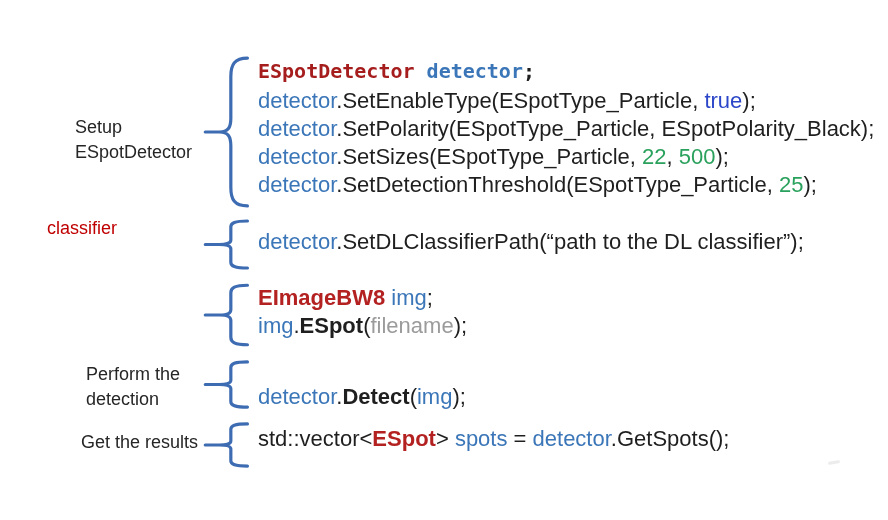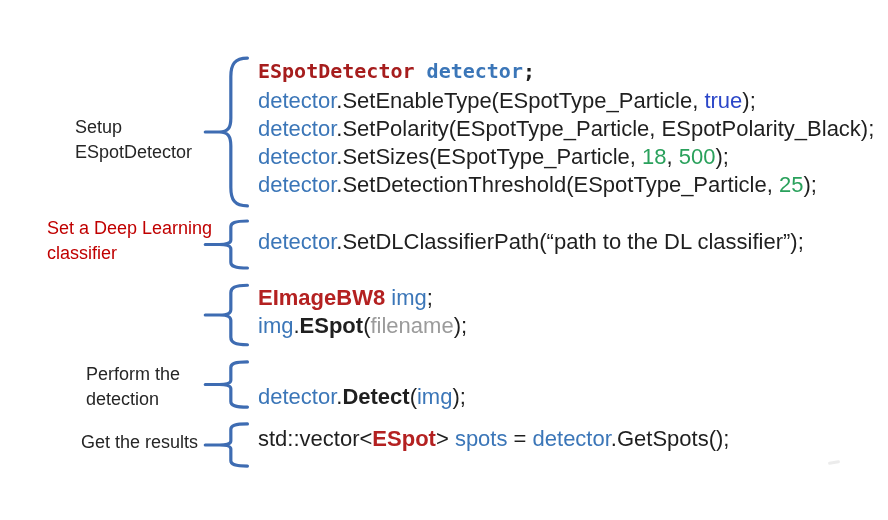--- a/index.html
+++ b/index.html
@@ -73,21 +73,20 @@
 </head>
 <body>
 
 <div class="canvas">
 
   <div class="label" style="left:75px;top:115px;">
       <div>Setup</div>
       <div>ESpotDetector</div>
     </div>
   <div class="label red" style="left:47px;top:216px;">
-      <div>Set a Deep Learning</div>
       <div>classifier</div>
     </div>
   <div class="label" style="left:86px;top:362px;">
       <div>Perform the</div>
       <div>detection</div>
     </div>
   <div class="label" style="left:81px;top:430px;">
       <div>Get the results</div>
     </div>
 
@@ -103,21 +102,21 @@
   <svg class="brace" style="left:204px;top:361px;width:46px;height:47px;" viewBox="0 0 36 100" preserveAspectRatio="none">
     <path d="M 34 2 C 24 2, 21 6, 21 14 L 21 41 C 21 47, 19 50, 12 50 L 1 50 M 12 50 C 19 50, 21 53, 21 59 L 21 86 C 21 94, 24 98, 34 98"></path>
   </svg>
   <svg class="brace" style="left:204px;top:423px;width:46px;height:44px;" viewBox="0 0 36 100" preserveAspectRatio="none">
     <path d="M 34 2 C 24 2, 21 6, 21 14 L 21 41 C 21 47, 19 50, 12 50 L 1 50 M 12 50 C 19 50, 21 53, 21 59 L 21 86 C 21 94, 24 98, 34 98"></path>
   </svg>
 
   <div class="code-line mono" style="top:59px;"><span class="tok-type">ESpotDetector</span><span class="tok-plain"> </span><span class="tok-var">detector</span><span class="tok-plain">;</span></div>
   <div class="code-line" style="top:89px;"><span class="tok-var">detector</span><span class="tok-plain">.SetEnableType(ESpotType_Particle, </span><span class="tok-kw">true</span><span class="tok-plain">);</span></div>
   <div class="code-line" style="top:117px;"><span class="tok-var">detector</span><span class="tok-plain">.SetPolarity(ESpotType_Particle, ESpotPolarity_Black);</span></div>
-  <div class="code-line" style="top:145px;"><span class="tok-var">detector</span><span class="tok-plain">.SetSizes(ESpotType_Particle, </span><span class="tok-num">18</span><span class="tok-plain">, </span><span class="tok-num">500</span><span class="tok-plain">);</span></div>
+  <div class="code-line" style="top:145px;"><span class="tok-var">detector</span><span class="tok-plain">.SetSizes(ESpotType_Particle, </span><span class="tok-num">22</span><span class="tok-plain">, </span><span class="tok-num">500</span><span class="tok-plain">);</span></div>
   <div class="code-line" style="top:173px;"><span class="tok-var">detector</span><span class="tok-plain">.SetDetectionThreshold(ESpotType_Particle, </span><span class="tok-num">25</span><span class="tok-plain">);</span></div>
   <div class="code-line" style="top:230px;"><span class="tok-var">detector</span><span class="tok-plain">.SetDLClassifierPath(“path to the DL classifier”);</span></div>
   <div class="code-line" style="top:286px;"><span class="tok-type2">EImageBW8</span><span class="tok-plain"> </span><span class="tok-var">img</span><span class="tok-plain">;</span></div>
   <div class="code-line" style="top:314px;"><span class="tok-var">img</span><span class="tok-plain">.</span><span class="tok-bold">ESpot</span><span class="tok-plain">(</span><span class="tok-muted">filename</span><span class="tok-plain">);</span></div>
   <div class="code-line" style="top:385px;"><span class="tok-var">detector</span><span class="tok-plain">.</span><span class="tok-bold">Detect</span><span class="tok-plain">(</span><span class="tok-var">img</span><span class="tok-plain">);</span></div>
   <div class="code-line" style="top:427px;"><span class="tok-plain">std::vector&lt;</span><span class="tok-type2">ESpot</span><span class="tok-plain">&gt; </span><span class="tok-var">spots</span><span class="tok-plain"> = </span><span class="tok-var">detector</span><span class="tok-plain">.GetSpots();</span></div>
 
   <div class="smudge" style="left:828px;top:461px;"></div>
 </div>
 

